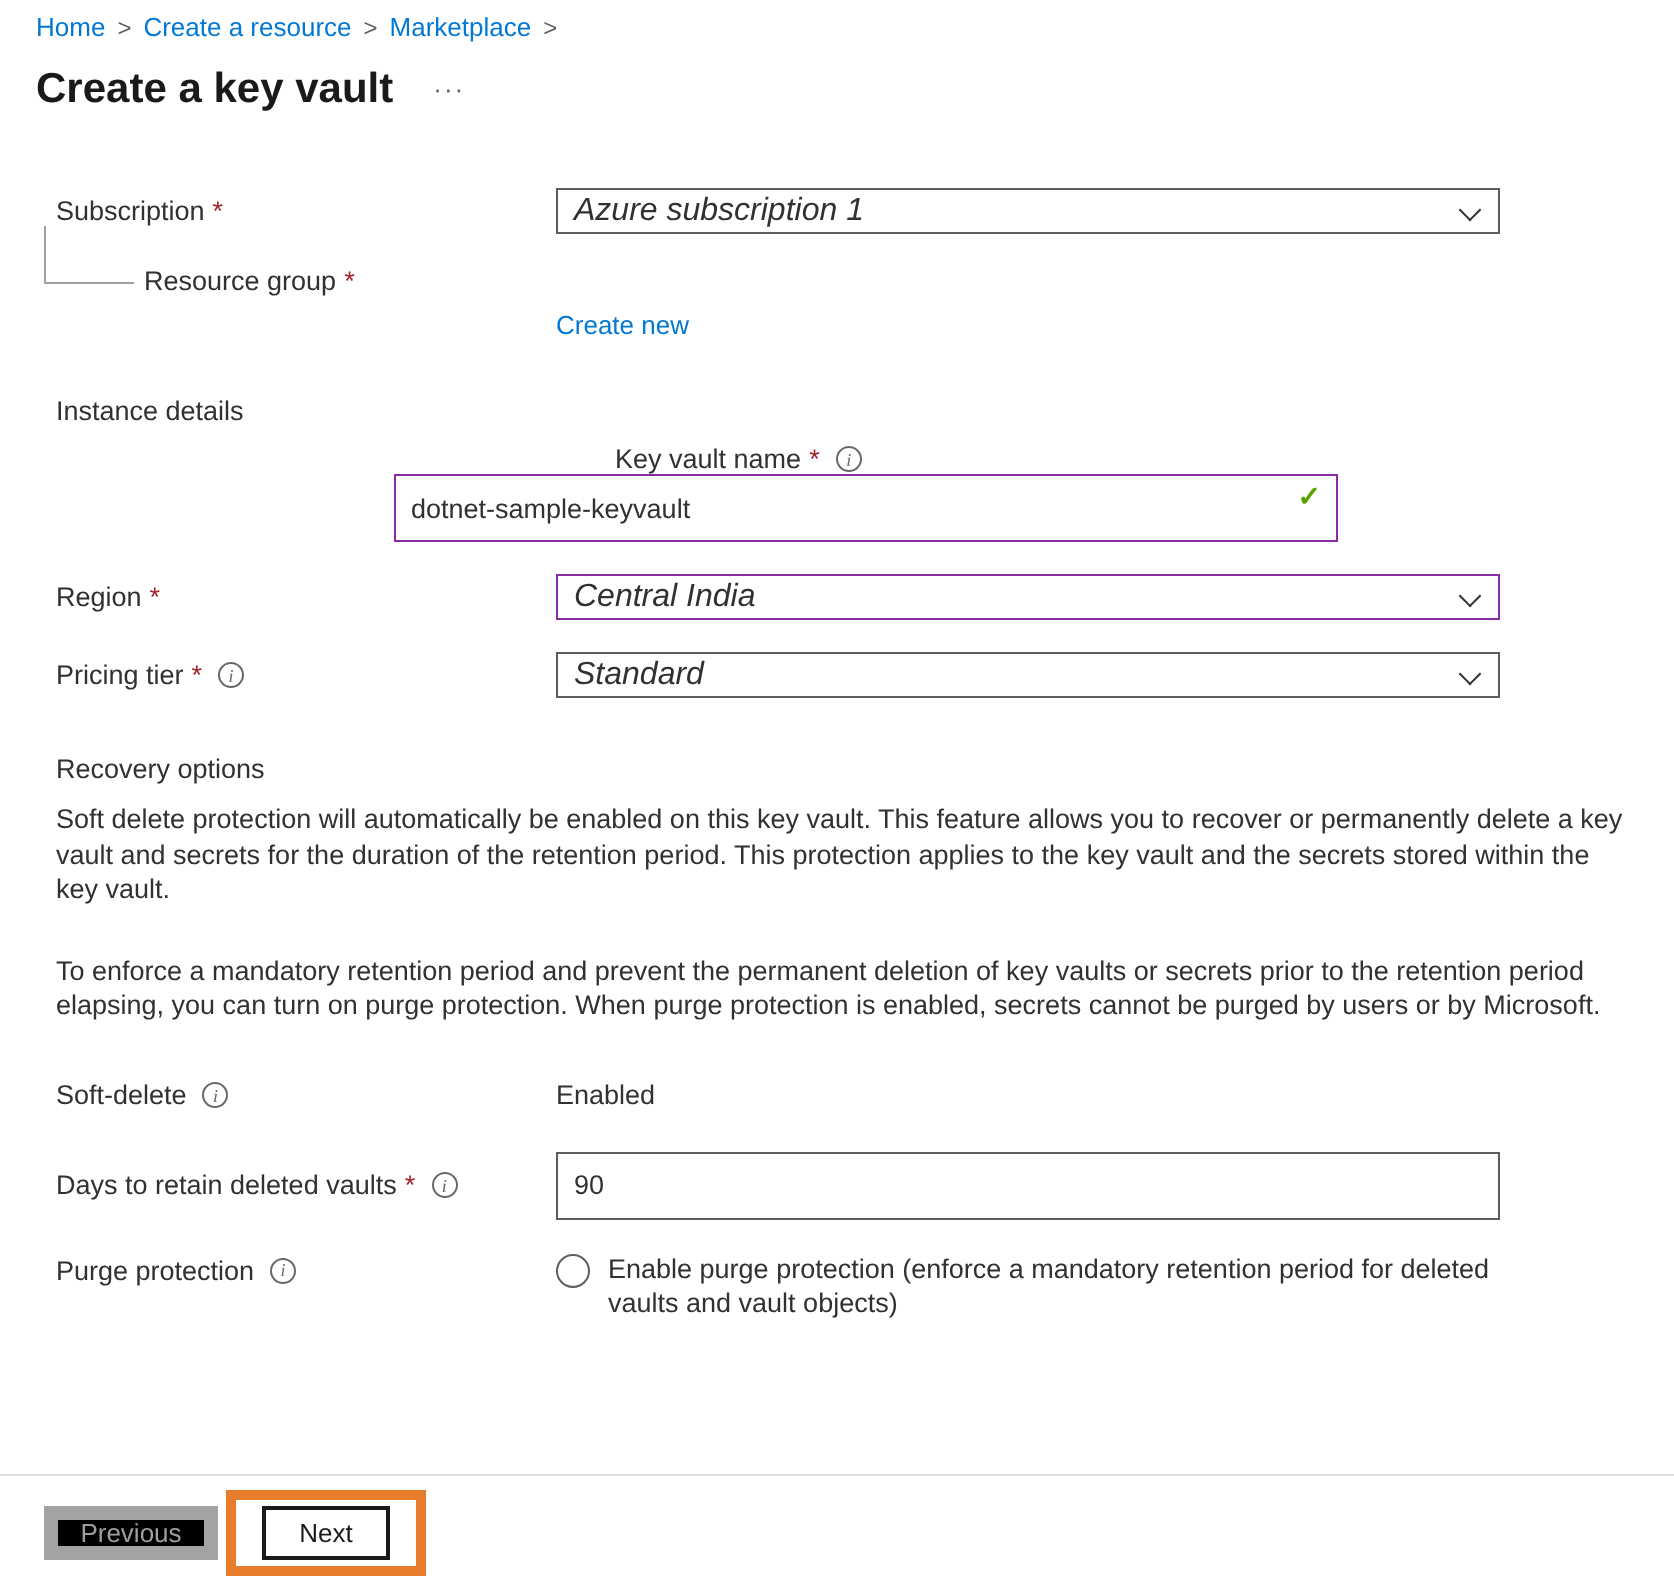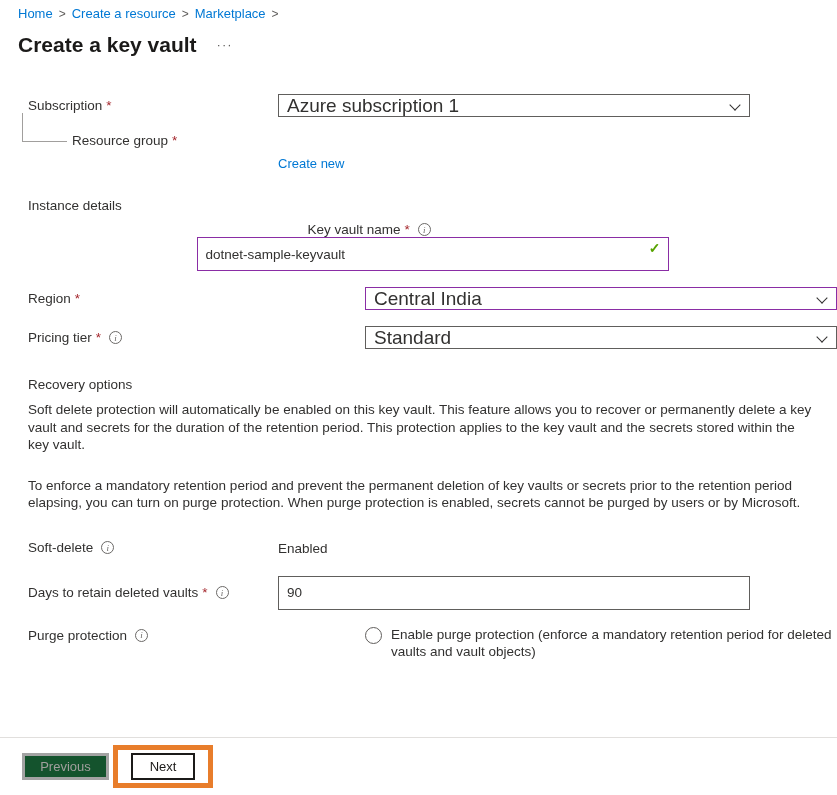--- a/index.html
+++ b/index.html
@@ -22,40 +22,40 @@
   .label-col { width:250px; font-size:13.5px; color:#323130; display:flex; align-items:center; flex-shrink:0; }
   .label-col.indent { padding-left:44px; }
   .control-col { width:472px; flex-shrink:0; }
   .req { color:#a4262c; margin-left:4px; }
   .info-icon { display:inline-flex; align-items:center; justify-content:center;
     width:13px; height:13px; border:1px solid #6b6967; border-radius:50%;
     font-size:9px; font-style:italic; font-family:"Liberation Serif", serif;
     color:#6b6967; margin-left:8px; cursor:pointer; flex-shrink:0; }
 
   .dropdown { position:relative; height:23px; border:1px solid #605e5c; background:#fff;
-    display:flex; align-items:center; padding:0 26px 0 8px; font-size:19px; cursor:pointer; }
+    display:flex; align-items:center; padding:0 26px 0 8px; font-size:16px; cursor:pointer;font-style:italic; }
   .dropdown.purple { border:1.5px solid #8a2da5; }
   .chevron { position:absolute; right:10px; top:6px; width:8px; height:8px;
     border-right:1.5px solid #323130; border-bottom:1.5px solid #323130;
     transform:rotate(45deg); transform-origin:center; margin-top:0; }
 
   .text-input-wrap { position:relative; }
   .text-input { width:100%; height:23px; border:1px solid #605e5c; font-size:13.5px;
     padding:16px 8px; font-family:"Liberation Sans", sans-serif; color:#323130; outline:none; }
   .text-input.valid { border:1.5px solid #8a2da5; padding-right:30px; }
   .valid-check { position:absolute; right:8px; top:3px; color:#57a300; font-size:14px; font-weight:bold; }
 
   .link { color:#0078d4; font-size:13px; text-decoration:none; cursor:pointer; display:inline-block; }
   .create-new-row { margin-left:250px; margin-top:6px; }
 
   .section-header { margin-top:26px; font-size:13.5px; color:#323130; }
   .para { margin-top:9px; width:784px; font-size:13.5px; line-height:17.5px; color:#323130; }
   .para.second { margin-top:23px; }
 
-  .mt16 { margin-top:16px;justify-content:space-between; } .mt9 { margin-top:9px;flex-direction:column; } .mt28 { margin-top:28px; }
+  .mt16 { margin-top:16px; } .mt9 { margin-top:9px;flex-direction:column; } .mt28 { margin-top:28px; }
   .mt27 { margin-top:27px; } .mt19 { margin-top:19px; }
 
   .static-value { font-size:13.5px; color:#323130; }
 
   
   .connector { position:absolute; left:22px; top:19px; width:45px; height:29px;
     border-left:1px solid #a19f9d; border-bottom:1px solid #a19f9d; }
 
   
   .radio-group { display:flex; flex-direction:column; gap:10px; align-items:flex-start; }
@@ -65,21 +65,21 @@
   .radio-circle.selected { border:1px solid #0078d4; }
   .radio-circle.selected::after { content:""; position:absolute; left:3.5px; top:3.5px;
     width:8px; height:8px; border-radius:50%; background:#0078d4; }
   .radio-label { margin-left:9px; font-size:13.5px; line-height:17px; width:452px; color:#323130; }
 
   
   .footer { position:absolute; left:0; right:0; bottom:0; height:58px;
     border-top:1px solid #e1dfdd; display:flex; align-items:center; padding-left:22px; background:#fff; }
   .btn { height:27px; font-size:13px; display:inline-flex; align-items:center;
     justify-content:center; cursor:pointer; font-family:"Liberation Sans", sans-serif; }
-  .btn-previous { width:87px; background:#14532d; border:3px solid #a3a3a3; color:#a19f9d; }
+  .btn-previous { width:87px; background:#000000; border:7px solid #a3a3a3; color:#a19f9d; }
   .annotation-box { border:5px solid #e87d2b; padding:3px 13px; margin-left:4px;
     display:inline-flex; align-items:center; justify-content:center; background:transparent; }
   .btn-next { width:64px; background:#ffffff; border:2px solid #1b1a19; color:#1b1a19; }
   .btn-review { margin-left:2px; padding:0 17px; background:#0078d4; border:1px solid #0078d4;
     color:#ffffff; font-weight:bold; }
 </style>
 </head>
 <body>
 
 <nav class="breadcrumb">

